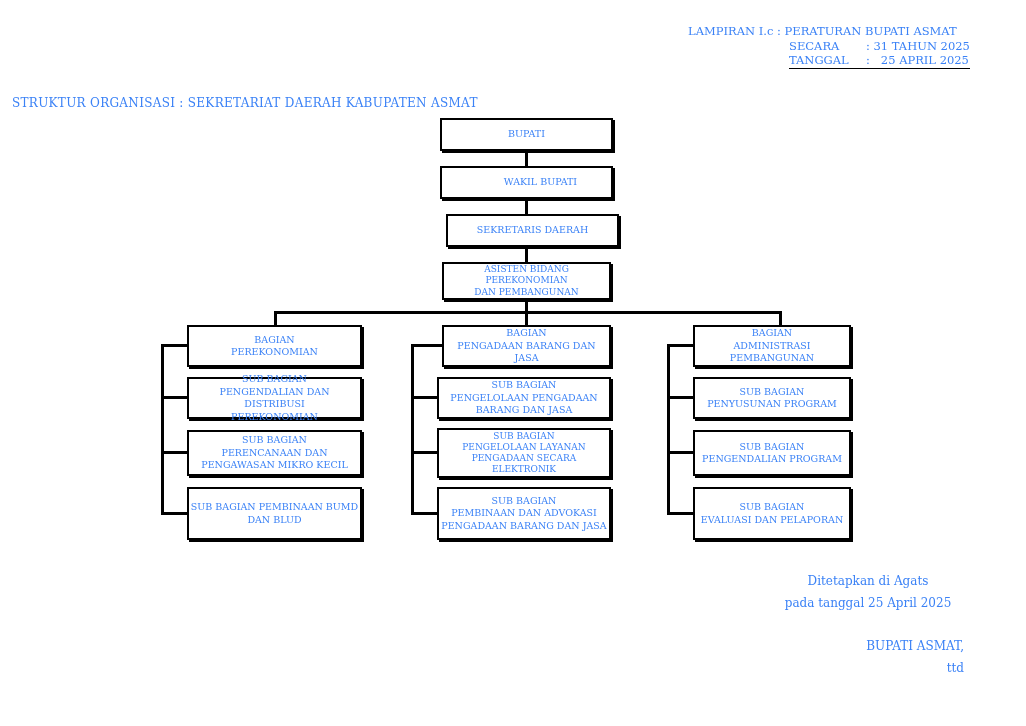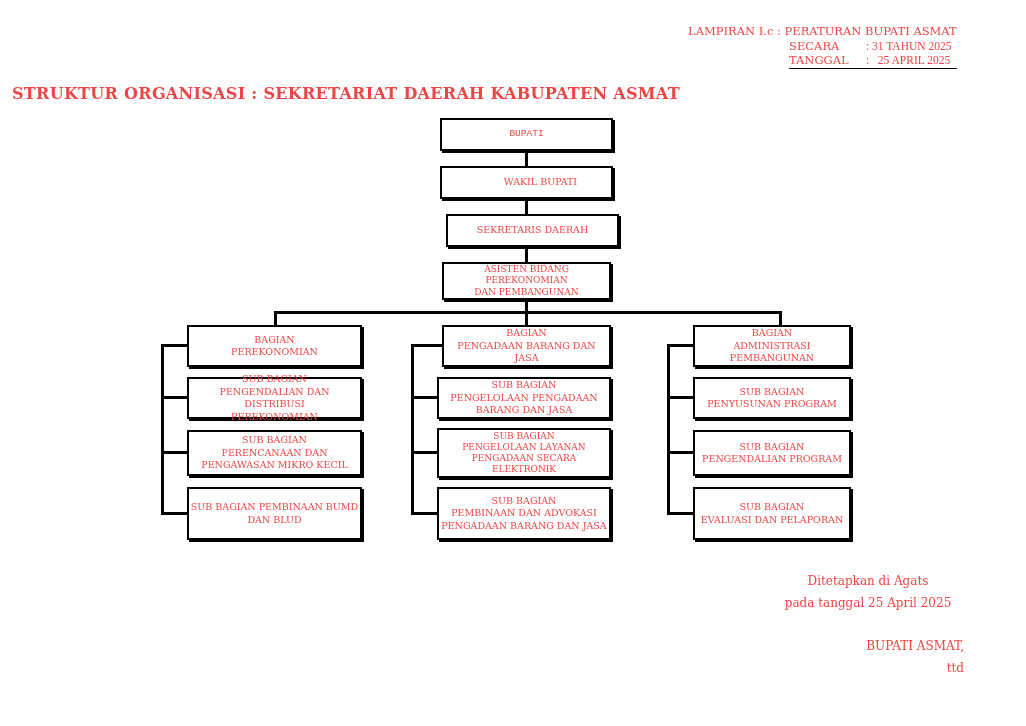--- a/index.html
+++ b/index.html
@@ -1,32 +1,32 @@
 <!DOCTYPE html>
 <html><head>
 <meta charset="utf-8">
 <style>
   html,body{margin:0;padding:0;background:#ffffff;}
   .page{
     position:relative;
     width:1026px;height:726px;
     background:#ffffff;
     font-family:"DejaVu Serif","Liberation Serif",serif;
-    color:#ef4444;
+    color:#3b82f6;
     overflow:hidden;
   }
   
   .hdr{position:absolute;left:688px;top:24px;font-size:11.5px;line-height:14.6px;white-space:nowrap;}
   .hdr-row{display:flex;}
   .hdr-indent{margin-left:101px;}
   .hlab{display:inline-block;width:77px;}
-  .hval{white-space:pre;font-family:Liberation Serif, serif;}
+  .hval{white-space:pre;}
   .hdr-underline{border-bottom:1.4px solid #000;}
   
-  .doc-title{position:absolute;left:12px;top:84px;font-size:16px;font-weight:bold;letter-spacing:.3px;white-space:nowrap;}
+  .doc-title{position:absolute;left:12px;top:96px;font-size:12px;font-weight:normal;letter-spacing:.3px;white-space:nowrap;}
   
   .obox{
     position:absolute;z-index:2;
     background:#fff;border:2px solid #000;
     box-shadow:2px 2px 0 #000;
     display:flex;align-items:center;justify-content:center;
     text-align:center;font-size:9.5px;line-height:12.5px;
     box-sizing:border-box;
   }
   .obox span{white-space:pre-line;display:block;width:100%;}
@@ -80,21 +80,21 @@
   <div class="ln" style="left:411px;top:396px;width:28px;height:3px;"></div>
   <div class="ln" style="left:411px;top:451px;width:28px;height:3px;"></div>
   <div class="ln" style="left:411px;top:512px;width:28px;height:3px;"></div>
 
   <div class="ln" style="left:667px;top:344px;width:3px;height:171px;"></div>
   <div class="ln" style="left:667px;top:344px;width:28px;height:3px;"></div>
   <div class="ln" style="left:667px;top:396px;width:28px;height:3px;"></div>
   <div class="ln" style="left:667px;top:451px;width:28px;height:3px;"></div>
   <div class="ln" style="left:667px;top:512px;width:28px;height:3px;"></div>
 
-  <div class="obox" style="left:440px;top:118px;width:173px;height:33px;font-family:Liberation Mono, monospace;">
+  <div class="obox" style="left:440px;top:118px;width:173px;height:33px;">
     <span>BUPATI</span>
   </div>
   <div class="obox" style="left:440px;top:166px;width:173px;height:33px;padding-left:28px;">
     <span>WAKIL BUPATI</span>
   </div>
   <div class="obox" style="left:440px;top:214px;width:173px;height:33px;margin-left:6px;">
     <span>SEKRETARIS DAERAH</span>
   </div>
   <div class="obox small" style="left:442px;top:262px;width:169px;height:38px;">
     <span>ASISTEN BIDANG

